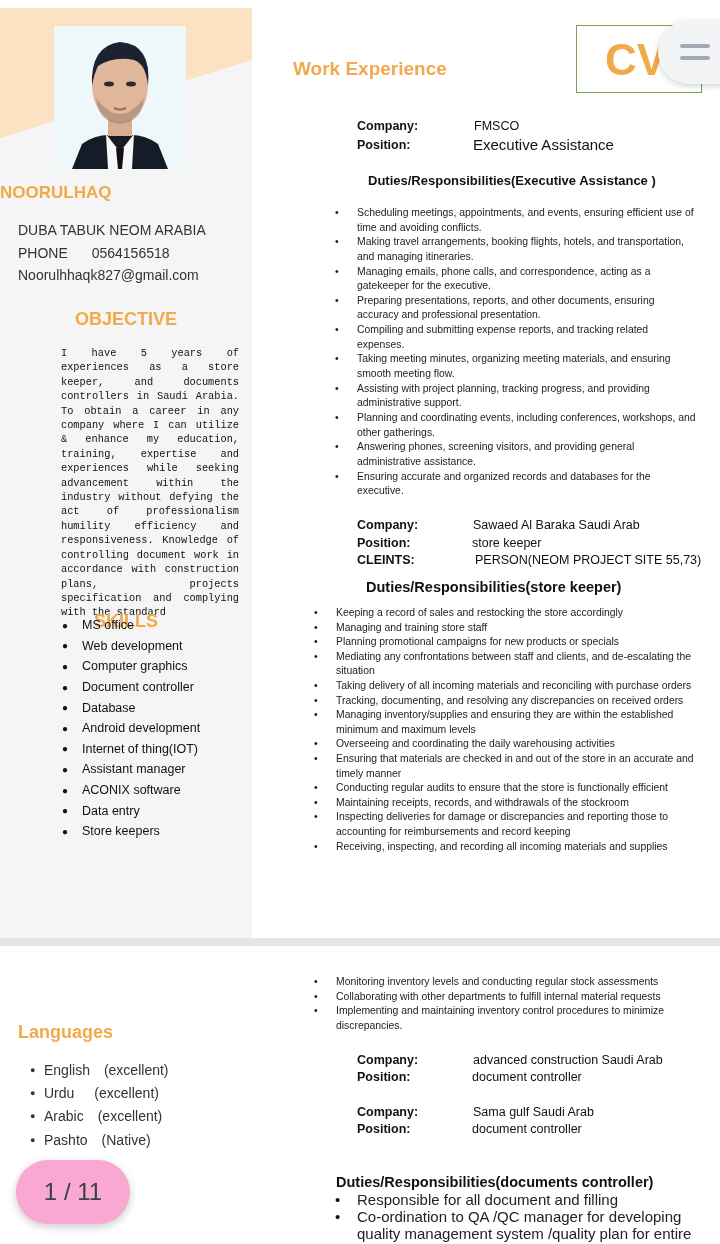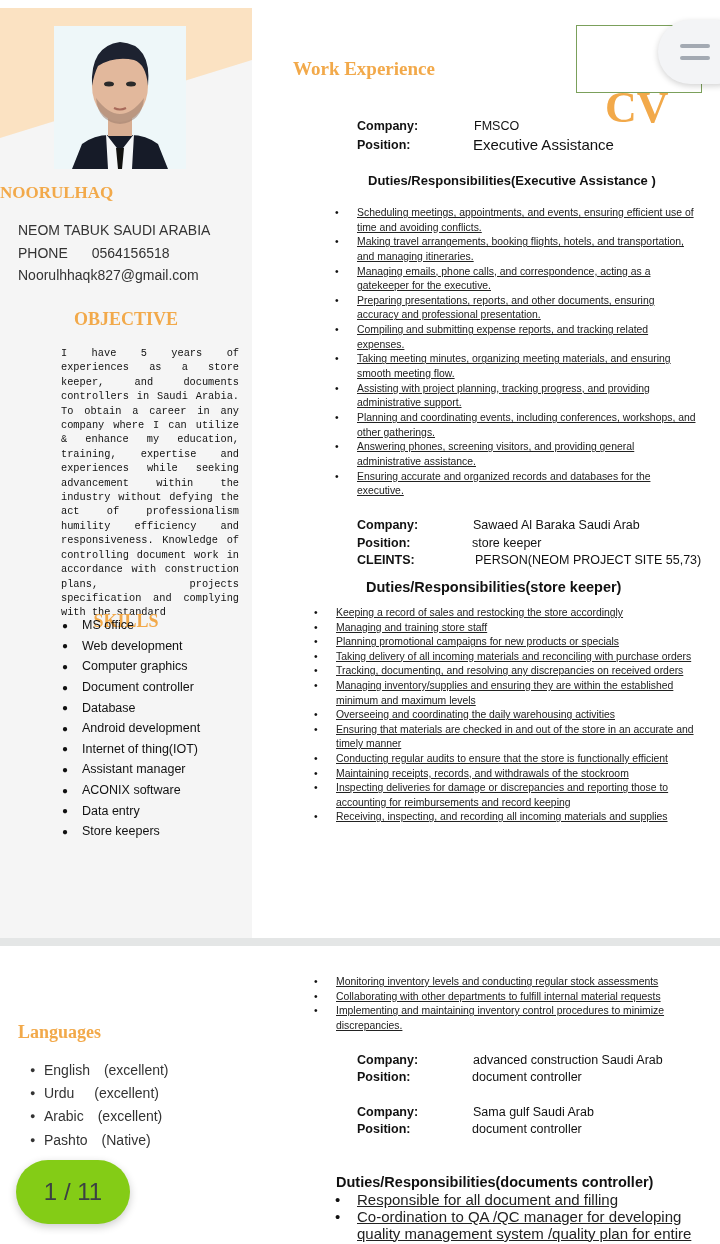--- a/index.html
+++ b/index.html
@@ -9,69 +9,69 @@
   
   .page { position: absolute; left: 0; width: 720px; background: #ffffff; overflow: hidden; }
   .page1 { top: 0; height: 938px; }
   .page2 { top: 946px; height: 298px; }
 
   .sidebar { position: absolute; left: 0; top: 8px; width: 252px; height: 930px; background: #f5f5f5; overflow: hidden; }
   .sidebar .peach { position: absolute; left: 0; top: 0; width: 252px; height: 130px; background: #fbe2c2;
     clip-path: polygon(0 0, 100% 0, 100% 40%, 0 100%); }
   .photo { position: absolute; left: 54px; top: 26px; width: 132px; height: 143px; background: #eef6f8; overflow: hidden; }
 
-  .serif-title { font-family: Liberation Serif, serif; font-weight: bold; color: #f2a94a; }
+  .serif-title { font-family: Liberation Sans, sans-serif; font-weight: bold; color: #f2a94a; }
 
   .name { position: absolute; left: 0; width: 252px; top: 183px; text-align: left; font-size: 17px; }
   .contact { position: absolute; left: 18px; font-family: "Liberation Sans", sans-serif; font-size: 14px; color: #333; }
   .contact .gap { display: inline-block; width: 20px; }
 
   .section-title { position: absolute; left: 0; width: 252px; text-align: center; font-size: 18px; }
 
   .objective { position: absolute; left: 61px; top: 346px; width: 178px; font-family: Liberation Mono, monospace;
     font-size: 10.3px; line-height: 14.4px; color: #111; text-align: justify; }
 
   .skills { position: absolute; left: 62px; top: 615px; list-style: none; font-family: "Liberation Sans", sans-serif; font-size: 12.5px; color: #111; }
   .skills li { height: 20.6px; display: flex; align-items: center; }
   .skills li .dot { width: 20px; font-size: 10px; }
 
   
   .cv-box { position: absolute; left: 576px; top: 25px; width: 126px; height: 68px; border: 1.5px solid #7ba05b; }
-  .cv-text { position: absolute; left: 28px; top: 6px; font-size: 44px; line-height: 56px; margin-top: 48px; }
+  .cv-text { position: absolute; left: 28px; top: 6px; font-size: 44px; line-height: 56px; }
   .menu-fab { position: absolute; left: 658px; top: 20px; width: 90px; height: 64px; border-radius: 32px; background: #f3f4f6;
     box-shadow: 0 2px 6px rgba(0,0,0,0.18); }
   .menu-fab .bar { position: absolute; left: 22px; width: 30px; height: 4px; border-radius: 2px; background: #a3a9b2; }
 
   .work-title { position: absolute; left: 293px; top: 58px; font-size: 19px; }
 
   .kv { position: absolute; font-family: "Liberation Sans", sans-serif; font-size: 12.5px; color: #111; }
   .kv .k { position: absolute; left: 0; font-weight: bold; white-space: nowrap; }
   .kv .v { position: absolute; white-space: nowrap; }
 
   .duty-head { position: absolute; font-family: "Liberation Sans", sans-serif; font-weight: bold; color: #111; white-space: nowrap; }
 
-  .bullets { position: absolute; list-style: none; font-family: "Liberation Sans", sans-serif; color: #222; text-decoration: underline; }
+  .bullets { position: absolute; list-style: none; font-family: "Liberation Sans", sans-serif; color: #222; }
   .bullets li { position: relative; }
   .bullets li::before { content: "•"; position: absolute; left: -22px; top: 0; color: #111; }
 
   .b1 { left: 357px; top: 206px; width: 340px; font-size: 10.4px; line-height: 14.6px; }
   .b1 li { margin-bottom: 0.1px; }
   .b2 { left: 336px; top: 606px; width: 360px; font-size: 10.4px; line-height: 14.6px; }
   .b2 li::before { left: -22px; }
   .b3 { left: 336px; top: 29px; width: 360px; font-size: 10.4px; line-height: 14.6px; }
   .b4 { left: 357px; top: 246px; width: 340px; font-size: 15px; line-height: 16.8px; }
 
   
   .lang-title { position: absolute; left: 18px; top: 76px; font-size: 18px; }
   .langs { position: absolute; left: 30px; top: 112px; list-style: none; font-family: "Liberation Sans", sans-serif; font-size: 14px; color: #333; }
   .langs li { height: 23.3px; display: flex; align-items: center; }
   .langs .dot { width: 14px; font-size: 9px; }
   .langs .lvl { margin-left: 14px; }
 
-  .page-pill { position: absolute; left: 16px; top: 1160px; width: 114px; height: 64px; border-radius: 32px; background: #84cc16;
+  .page-pill { position: absolute; left: 16px; top: 1160px; width: 114px; height: 64px; border-radius: 32px; background: #f9a8d4;
     box-shadow: 0 3px 8px rgba(0,0,0,0.2); display: flex; align-items: center; justify-content: center;
     font-family: "Liberation Sans", sans-serif; font-size: 24px; color: #3c4043; }
 </style>
 </head>
 <body>
 
 <div class="page page1">
 
   <div class="sidebar">
     <div class="peach"></div>
@@ -88,21 +88,21 @@
       <path d="M38 60 Q36 20 66 16 Q98 18 94 60 Q92 38 80 34 Q60 30 44 40 Q40 48 38 60 Z" fill="#1d2230"></path>
       <path d="M42 72 Q66 104 90 72 Q88 96 66 98 Q44 96 42 72 Z" fill="#9a7c6c" opacity="0.55"></path>
       <ellipse cx="55" cy="58" rx="5" ry="2.5" fill="#2a2a2a"></ellipse>
       <ellipse cx="77" cy="58" rx="5" ry="2.5" fill="#2a2a2a"></ellipse>
       <path d="M60 82 Q66 85 72 82" stroke="#a86a5a" stroke-width="2" fill="none"></path>
     </svg>
   </div>
 
   <div class="name serif-title">NOORULHAQ</div>
 
-  <div class="contact" style="top:222px;">NEOM  TABUK   SAUDI ARABIA</div>
+  <div class="contact" style="top:222px;">DUBA  TABUK   NEOM ARABIA</div>
   <div class="contact" style="top:245px;">
     <span>PHONE</span><span class="gap"></span>
     <span>0564156518</span>
   </div>
   <div class="contact" style="top:267px;">Noorulhhaqk827@gmail.com</div>
 
   <div class="section-title serif-title" style="top:309px;">OBJECTIVE</div>
   <div class="objective">I have 5 years of experiences as a store keeper, and documents controllers in Saudi Arabia. To obtain a career in any company where I can utilize &amp; enhance my education, training, expertise and experiences while seeking advancement within the industry without defying the act of professionalism humility efficiency and responsiveness. Knowledge of controlling document work in accordance with construction plans, projects specification and complying with the standard</div>
 
   <div class="section-title serif-title" style="top:611px;">SKILLS</div>
@@ -191,20 +191,21 @@
   </div>
   <div class="kv" style="left:357px; top:553px;">
     <span class="k">CLEINTS:</span>
     <span class="v" style="left:118px;">PERSON(NEOM PROJECT SITE 55,73)</span>
   </div>
   <div class="duty-head" style="left:366px; top:579px; font-size:14.5px;">Duties/Responsibilities(store keeper)</div>
   <ul class="bullets b2">
     <li>Keeping a record of sales and restocking the store accordingly</li>
     <li>Managing and training store staff</li>
     <li>Planning promotional campaigns for new products or specials</li>
+    <li>Mediating any confrontations between staff and clients, and de-escalating the situation</li>
     <li>Taking delivery of all incoming materials and reconciling with purchase orders</li>
     <li>Tracking, documenting, and resolving any discrepancies on received orders</li>
     <li>Managing inventory/supplies and ensuring they are within the established minimum and maximum levels</li>
     <li>Overseeing and coordinating the daily warehousing activities</li>
     <li>Ensuring that materials are checked in and out of the store in an accurate and timely manner</li>
     <li>Conducting regular audits to ensure that the store is functionally efficient</li>
     <li>Maintaining receipts, records, and withdrawals of the stockroom</li>
     <li>Inspecting deliveries for damage or discrepancies and reporting those to accounting for reimbursements and record keeping</li>
     <li>Receiving, inspecting, and recording all incoming materials and supplies</li>
   </ul>

